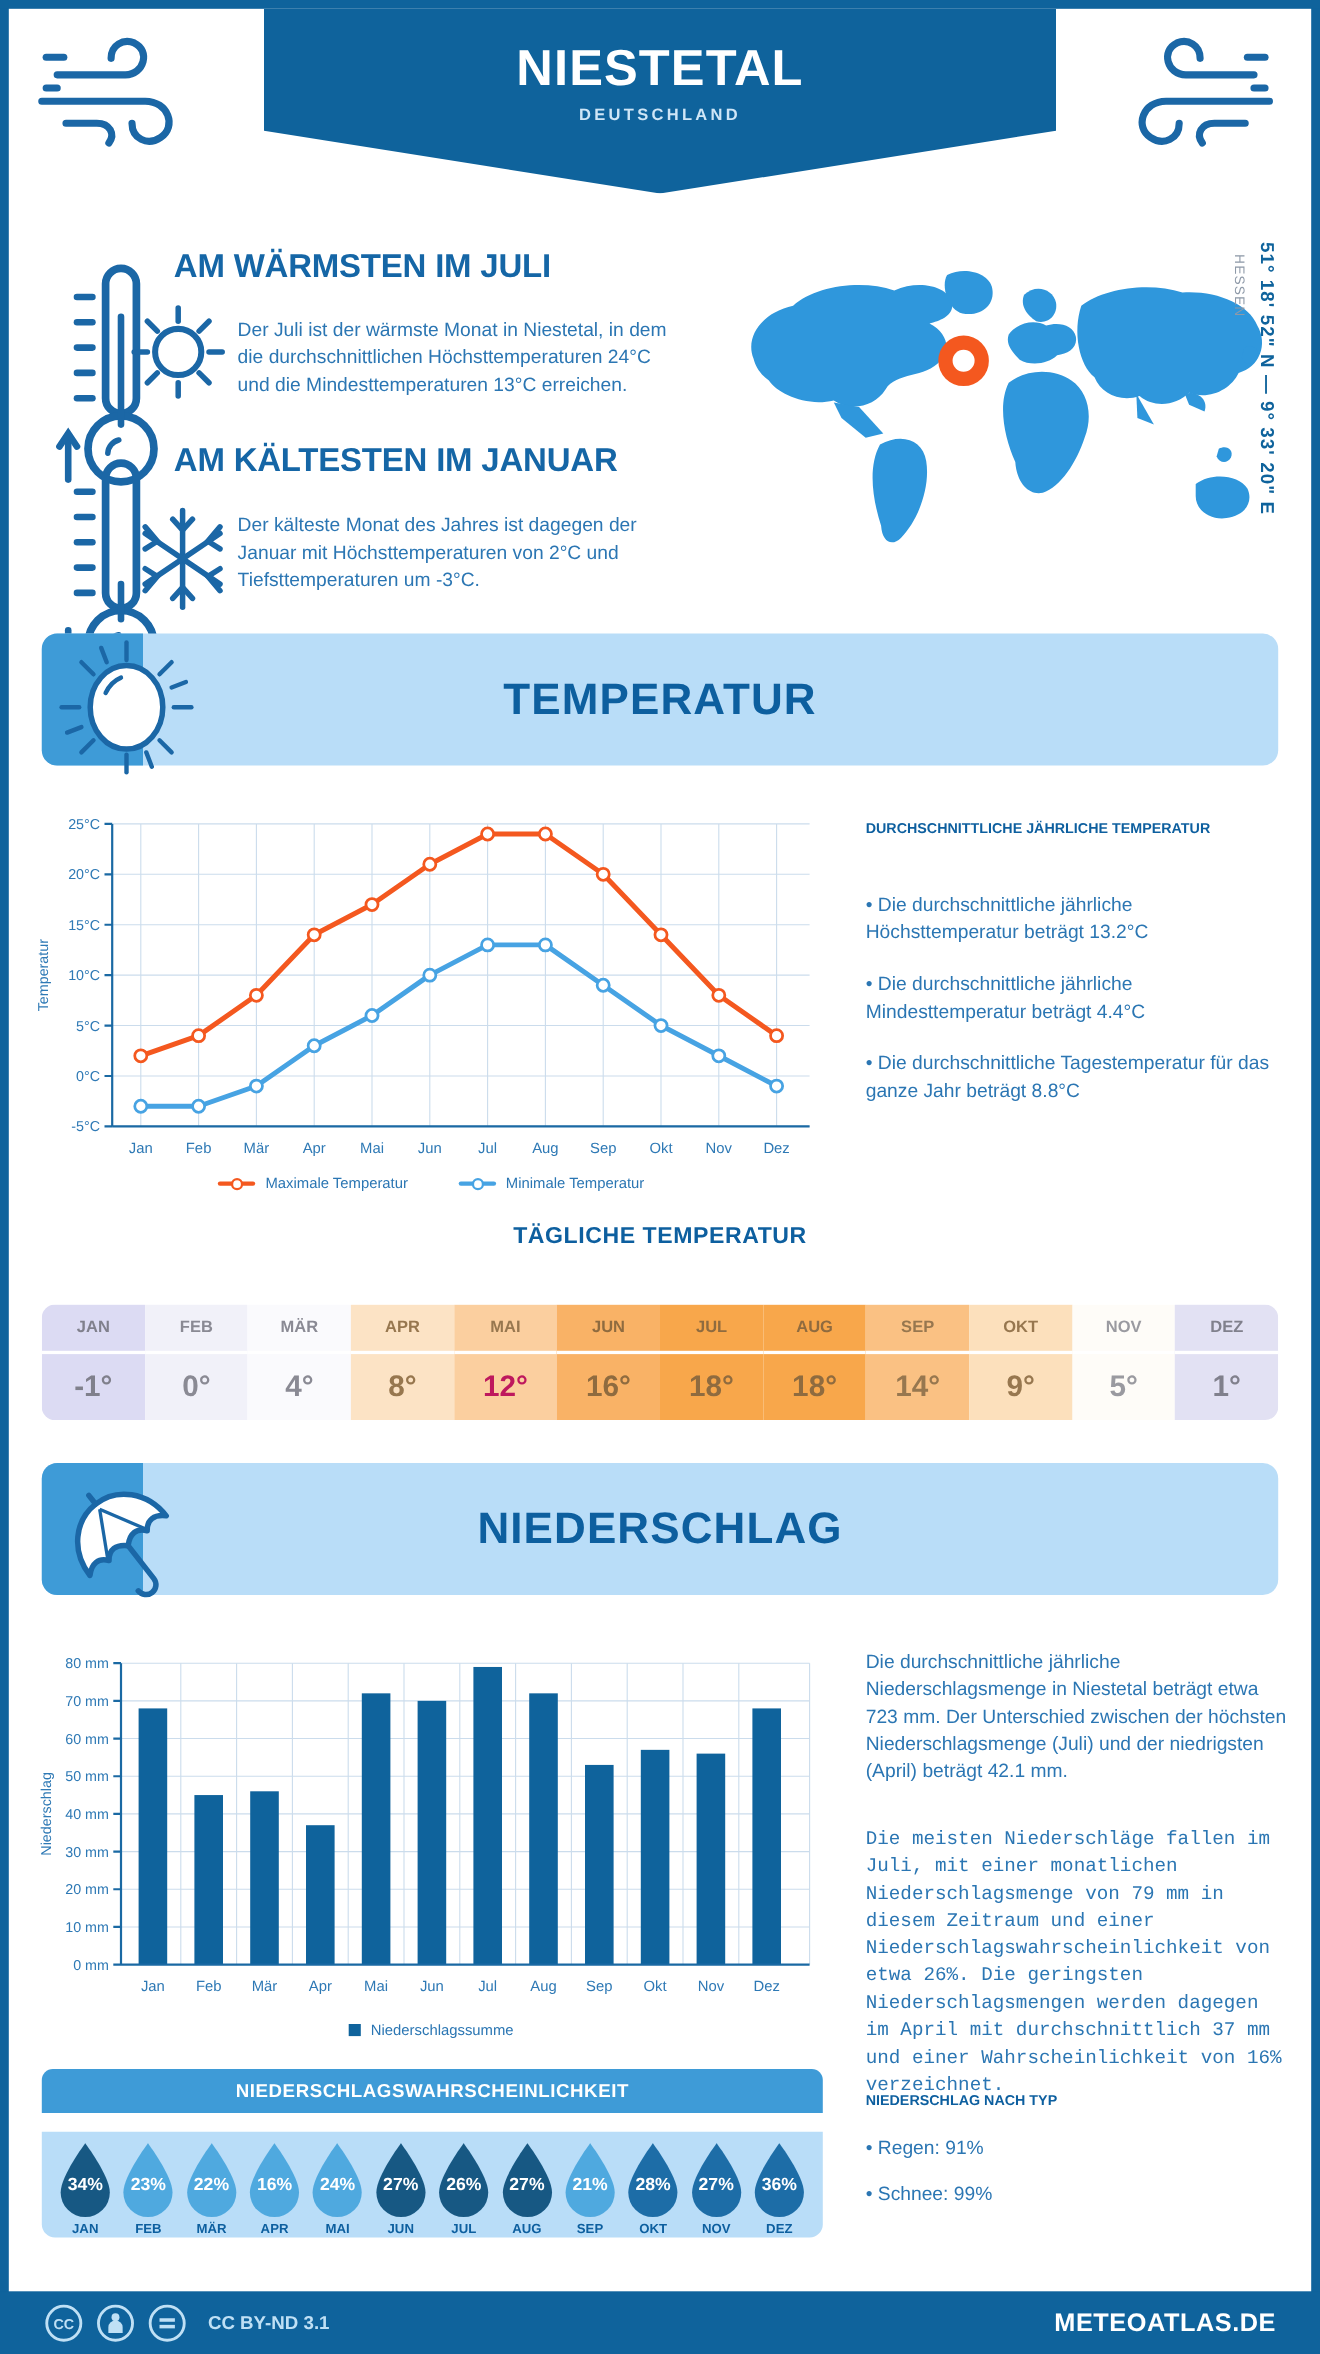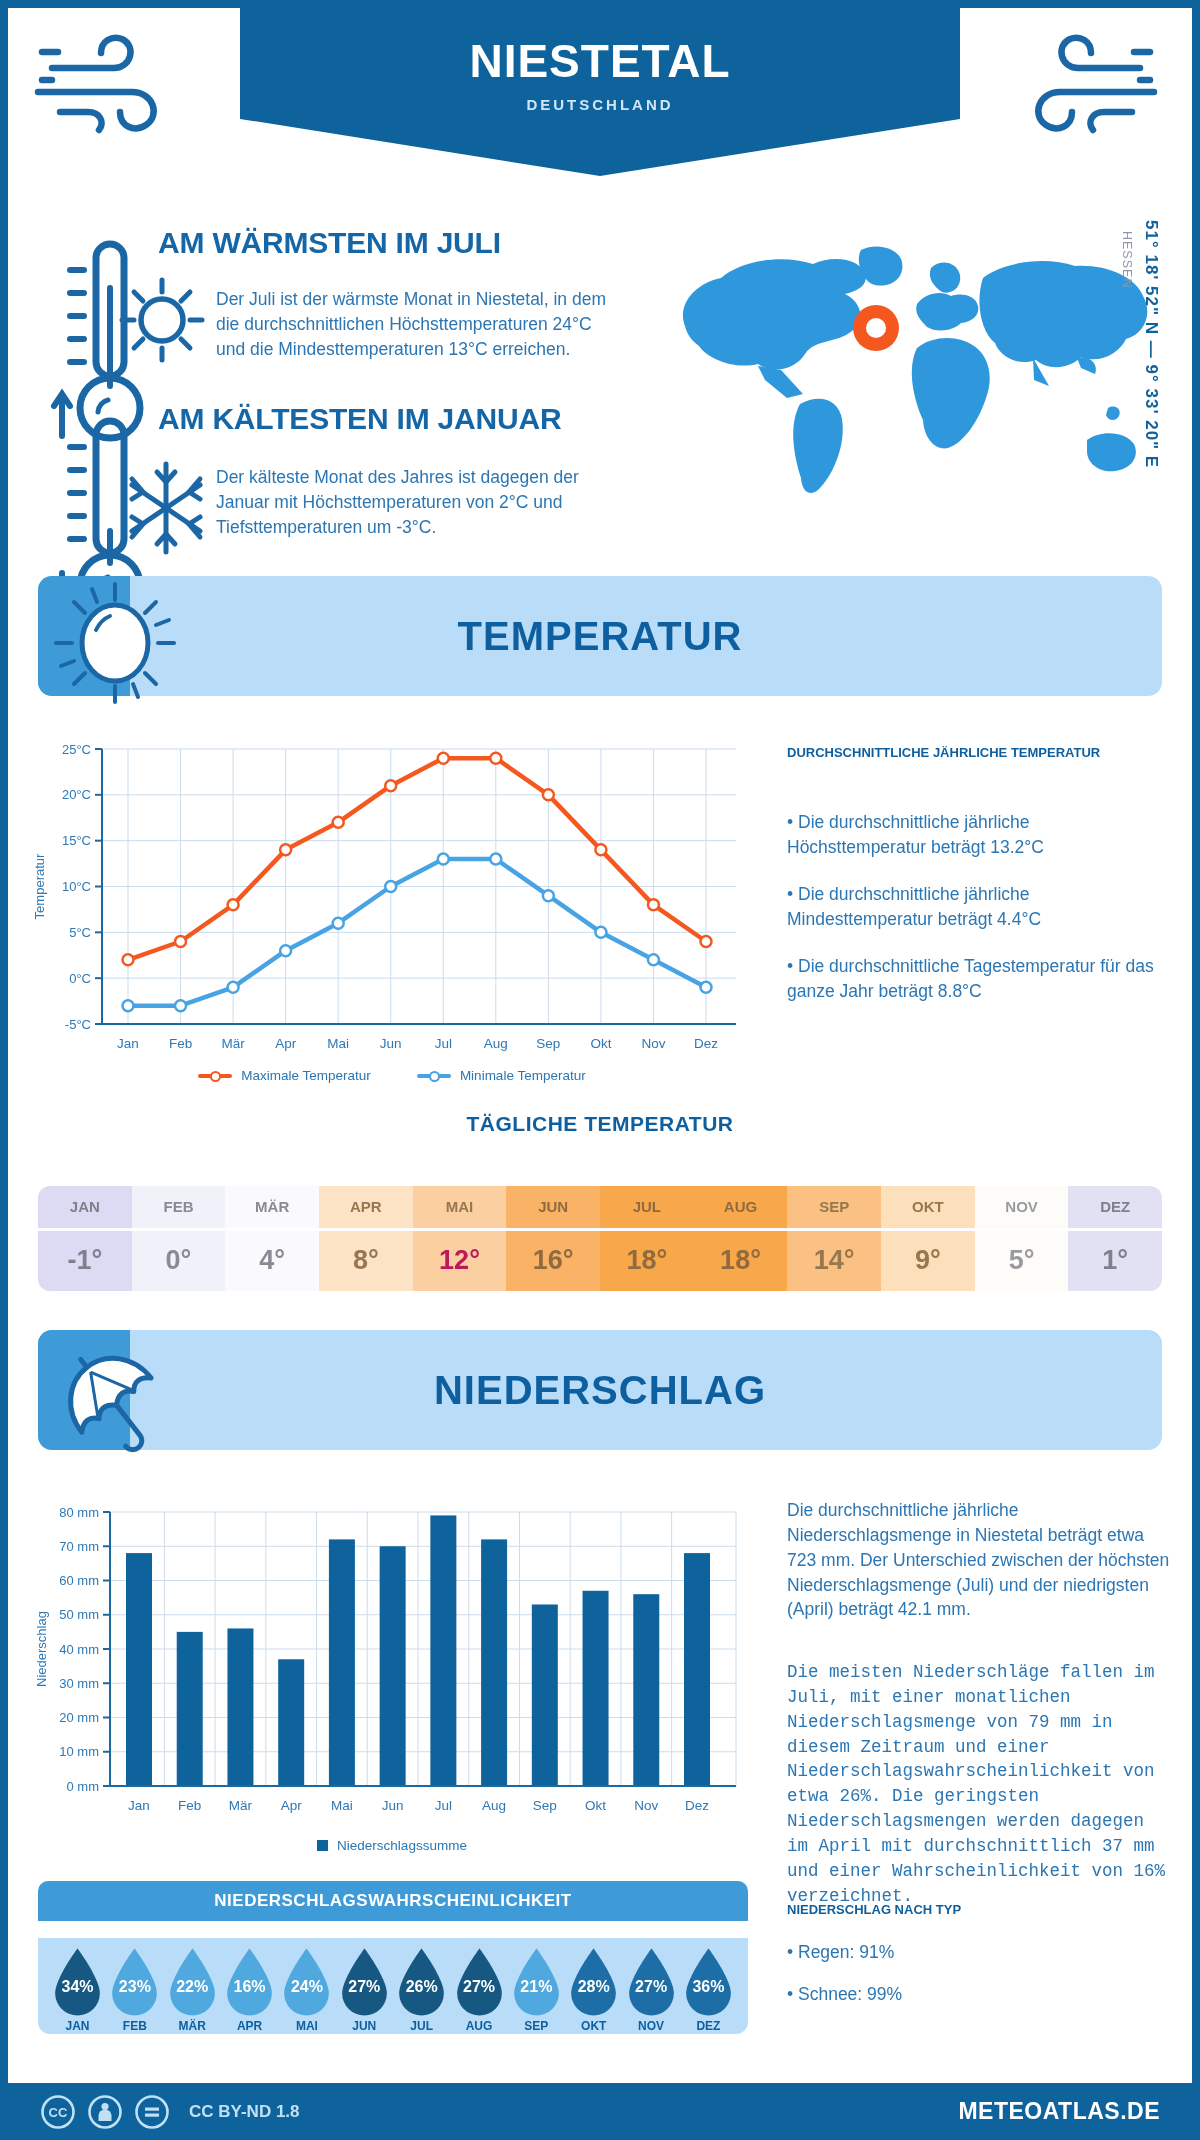--- a/index.html
+++ b/index.html
@@ -534,18 +534,18 @@
       <svg width="36" height="36" viewBox="0 0 36 36">
         <circle cx="18" cy="18" r="15.5" fill="none" stroke="#BFE0F5" stroke-width="2.6"></circle>
         <circle cx="18" cy="12.5" r="3.6" fill="#BFE0F5"></circle>
         <path d="M11.5,27 v-5.5 a6.5,6 0 0 1 13,0 V27 Z" fill="#BFE0F5"></path>
       </svg>
       <svg width="36" height="36" viewBox="0 0 36 36">
         <circle cx="18" cy="18" r="15.5" fill="none" stroke="#BFE0F5" stroke-width="2.6"></circle>
         <rect x="11" y="13.5" width="14" height="3.2" fill="#BFE0F5"></rect>
         <rect x="11" y="19.5" width="14" height="3.2" fill="#BFE0F5"></rect>
       </svg>
-      <span class="lic">CC BY-ND 1.8</span>
+      <span class="lic">CC BY-ND 3.1</span>
     </div>
     <span class="site">METEOATLAS.DE</span>
   </div>
 
 </div>
 
 </body></html>

